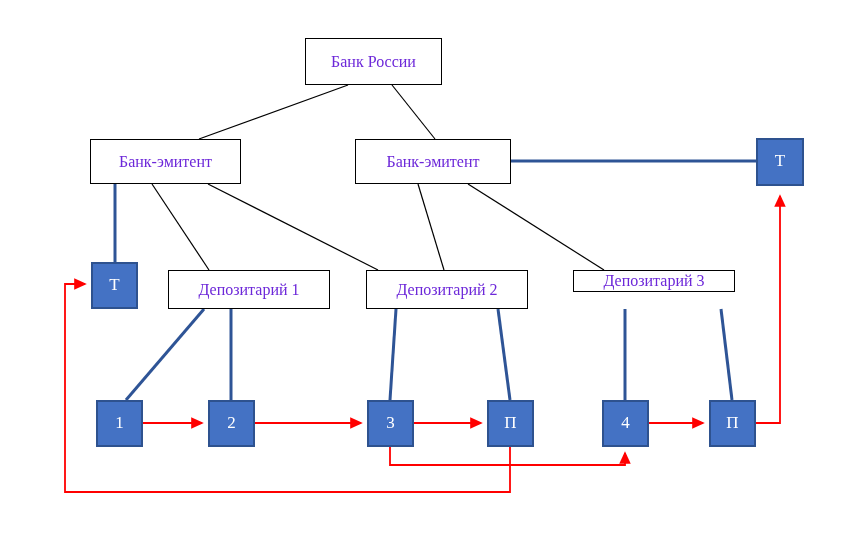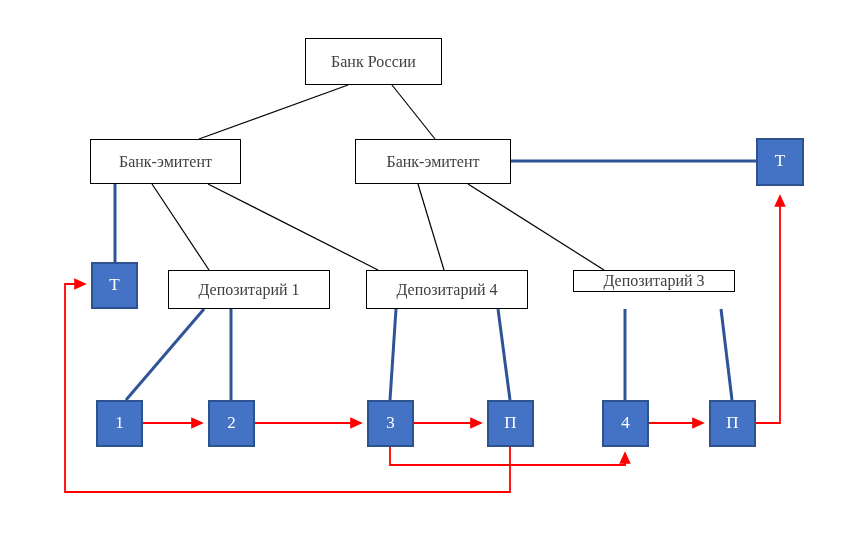--- a/index.html
+++ b/index.html
@@ -3,21 +3,21 @@
 <meta charset="utf-8">
 <style>
   html,body{margin:0;padding:0;background:#ffffff;}
   body{width:851px;height:545px;overflow:hidden;
        font-family:"Liberation Serif","DejaVu Serif",serif;}
   #stage{position:relative;width:851px;height:545px;background:#ffffff;}
   #wires{position:absolute;left:0;top:0;width:851px;height:545px;}
   .node{position:absolute;box-sizing:border-box;display:flex;
         align-items:center;justify-content:center;text-align:center;}
   .rectbox{background:#ffffff;border:1px solid #000000;
-           font-size:16px;color:#404040;line-height:1.1;}
+           font-size:16px;color:#6d28d9;line-height:1.1;}
   .sq{background:#4472C4;border:2px solid #2E528F;color:#ffffff;font-size:17px;}
   .sq span{position:relative;top:-1px;}
 </style>
 </head>
 <body>
 
 <div id="stage">
 
   <svg id="wires" viewBox="0 0 851 545">
     <defs>
@@ -70,21 +70,21 @@
 
   <div class="node rectbox" style="left:355px;top:139px;width:156px;height:45px;">
     <span>Банк-эмитент</span>
   </div>
 
   <div class="node rectbox" style="left:168px;top:270px;width:162px;height:39px;">
     <span>Депозитарий 1</span>
   </div>
 
   <div class="node rectbox" style="left:366px;top:270px;width:162px;height:39px;">
-    <span>Депозитарий 4</span>
+    <span>Депозитарий 2</span>
   </div>
 
   <div class="node rectbox" style="left:573px;top:270px;width:162px;height:22px;">
     <span>Депозитарий 3</span>
   </div>
 
   <div class="node sq" style="left:91px;top:262px;width:47px;height:47px;">
     <span>Т</span>
   </div>
 

